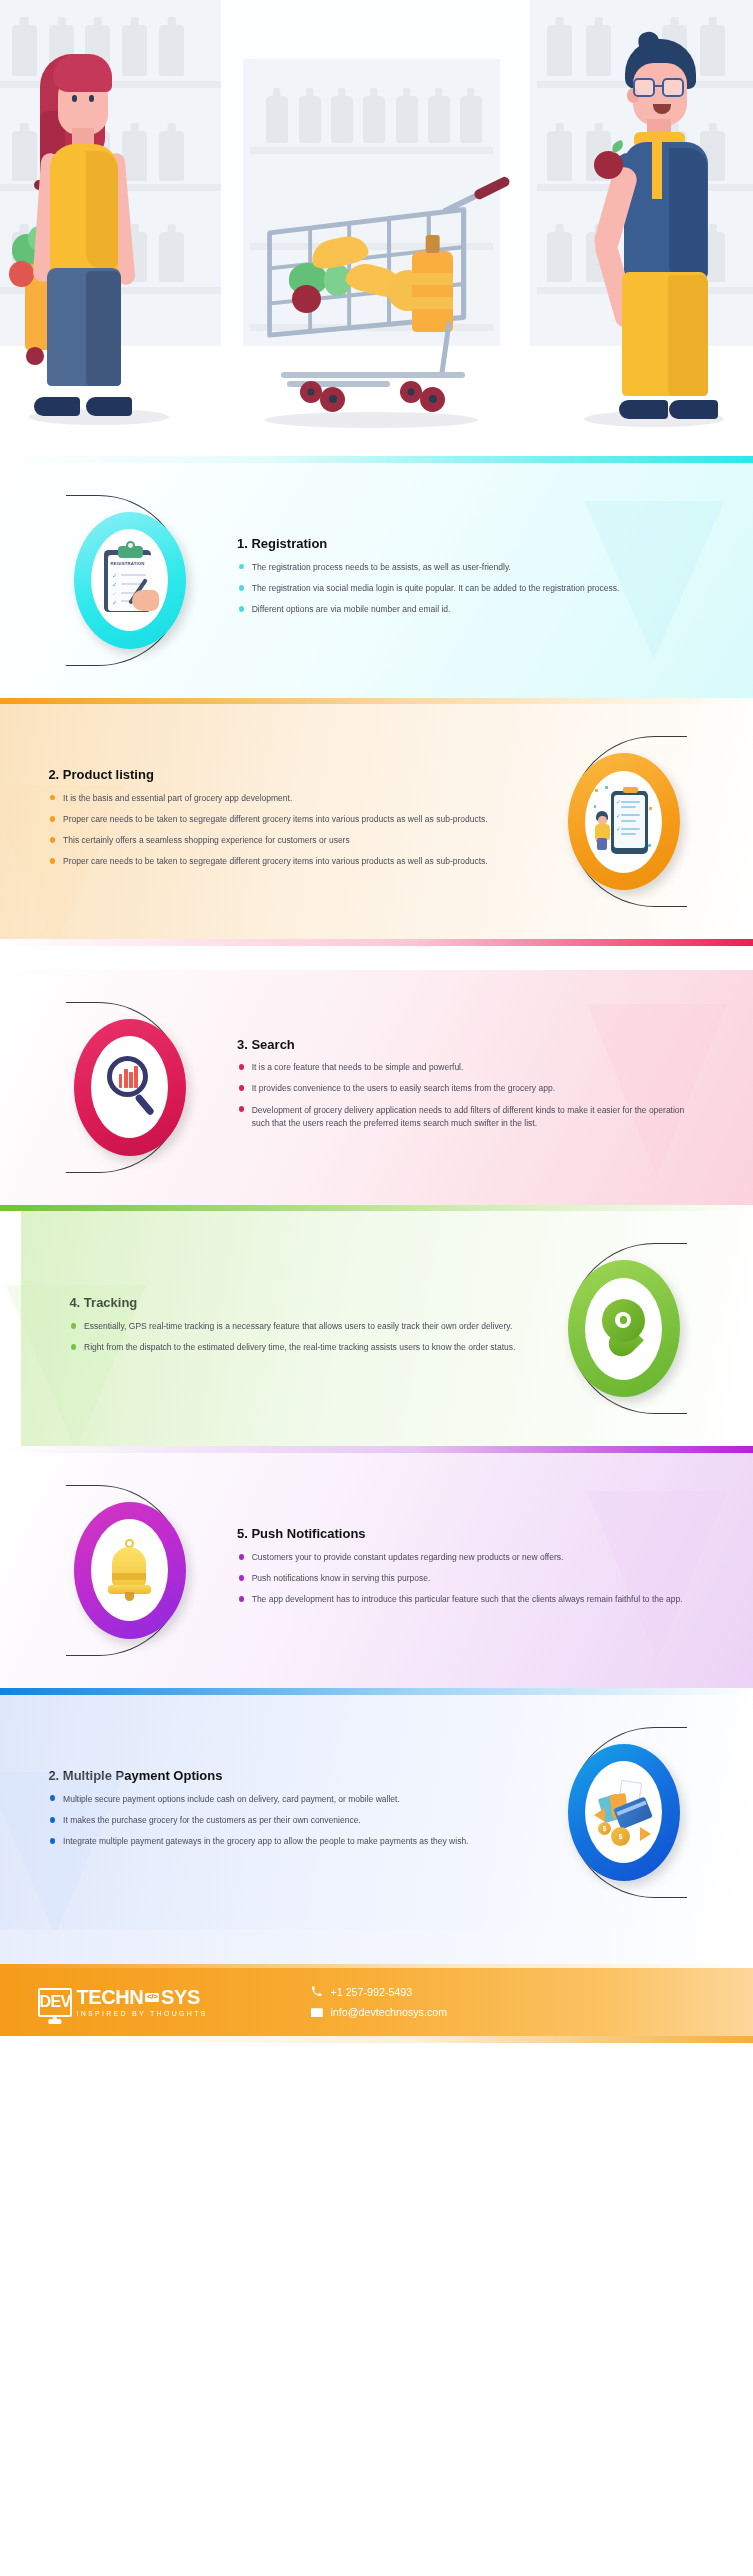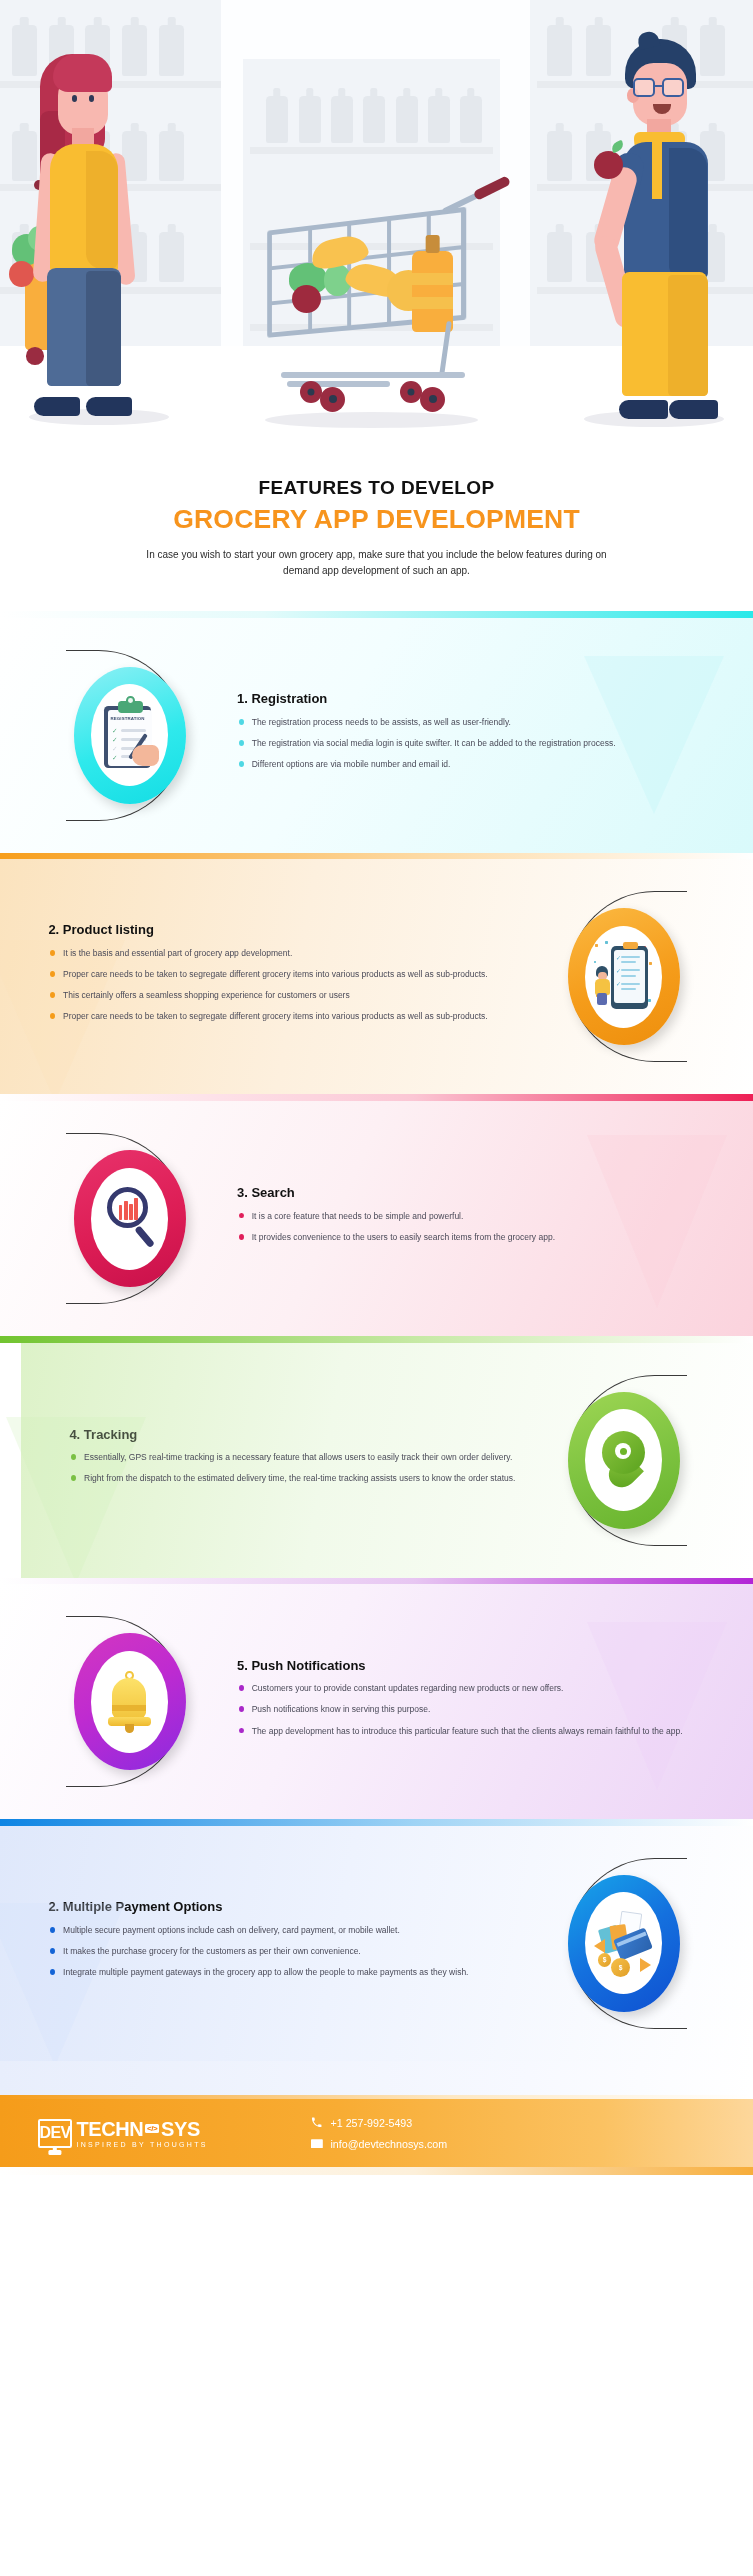--- a/index.html
+++ b/index.html
@@ -436,25 +436,20 @@
       <div class="pb-apple"></div>
       <div class="pb-apple-lf"></div>
       <div class="pb-armL"></div>
       <div class="pb-pants"></div>
         <div class="pb-pants-dk"></div>
       <div class="pb-shoe" style="left:32px;"></div>
       <div class="pb-shoe" style="left:82px;"></div>
     </div>
   </div>
 
-  <div class="title-block">
-    <div class="title-top">FEATURES TO DEVELOP</div>
-    <div class="title-main">GROCERY APP DEVELOPMENT</div>
-    <div class="title-sub">In case you wish to start your own grocery app, make sure that you include the below features during on demand app development of such an app.</div>
-  </div>
 
   <div class="section">
     <div class="divider" style="background:linear-gradient(90deg,#ffffff 0%,#e4fbfb 35%,#29e9e9 100%);"></div>
     <div class="sec-body left-icon" style="background:linear-gradient(120deg,#ffffff 0%,#f3feff 45%,#d9fafb 100%);">
       <div class="deco-tri" style="right:29px;top:38px;border-left:70px solid transparent;border-right:70px solid transparent;border-top:158px solid rgba(170,240,245,.45);"></div>
       <div class="icon-wrap">
         <div class="arc left"></div>
         <div class="ring" style="background:linear-gradient(160deg,#8ef0f5 0%,#2fe9ec 55%,#14dde4 100%);">
           <div class="ring-inner">
             <div class="art">
@@ -474,21 +469,21 @@
               <div class="pen"></div>
                 <div class="hand-c"></div>
             </div>
           </div>
         </div>
       </div>
       <div class="content">
         <div class="sec-title">1. Registration</div>
         <ul class="bullets" style="--dot:#4fd8e4;">
           <li>The registration process needs to be assists, as well as user-friendly.</li>
-          <li>The registration via social media login is quite swifter. It can be added to the registration process.</li>
+          <li>The registration via social media login is quite popular. It can be added to the registration process.</li>
           <li>Different options are via mobile number and email id.</li>
         </ul>
       </div>
     </div>
   </div>
 
   <div class="section">
     <div class="divider" style="background:linear-gradient(90deg,#f79e1b 0%,#fdd9a2 55%,#ffffff 100%);"></div>
     <div class="sec-body right-icon" style="background:linear-gradient(100deg,#fbe3be 0%,#fdf0de 40%,#ffffff 100%);">
       <div class="deco-tri" style="left:-14.7px;top:81px;border-left:70px solid transparent;border-right:70px solid transparent;border-top:162px solid rgba(250,225,185,.6);"></div>
@@ -533,21 +528,21 @@
           <li>Proper care needs to be taken to segregate different grocery items into various products as well as sub-products.</li>
           <li>This certainly offers a seamless shopping experience for customers or users</li>
           <li>Proper care needs to be taken to segregate different grocery items into various products as well as sub-products.</li>
         </ul>
       </div>
     </div>
   </div>
 
   <div class="section">
     <div class="divider" style="background:linear-gradient(90deg,#ffffff 0%,#fbc6d4 55%,#ee1f55 100%);"></div>
-    <div class="sec-body left-icon" style="background:linear-gradient(115deg,#ffffff 0%,#fdf0f4 45%,#fbd3dd 100%);">
+    <div class="sec-body left-icon" style="background:linear-gradient(115deg,#ffffff 0%,#fdf0f4 45%,#fbd3dd 100%);margin-top:24px;">
       <div class="deco-tri" style="right:26.5px;top:34px;border-left:70px solid transparent;border-right:70px solid transparent;border-top:173px solid rgba(250,205,216,.62);"></div>
       <div class="icon-wrap">
         <div class="arc left"></div>
         <div class="ring" style="background:linear-gradient(160deg,#e8326b 0%,#dd1d55 55%,#c8104a 100%);">
           <div class="ring-inner">
             <div class="art">
               <div class="mag"></div>
               <div class="mag-h"></div>
               <div class="mag-bar" style="left:20.6px;top:23.5px;width:3.7px;height:14.7px;"></div>
               <div class="mag-bar" style="left:26px;top:19px;width:3.7px;height:19px;"></div>
@@ -555,20 +550,21 @@
               <div class="mag-bar" style="left:36px;top:16px;width:3.7px;height:22px;"></div>
             </div>
           </div>
         </div>
       </div>
       <div class="content">
         <div class="sec-title">3. Search</div>
         <ul class="bullets" style="--dot:#e01f5a;">
           <li>It is a core feature that needs to be simple and powerful.</li>
           <li>It provides convenience to the users to easily search items from the grocery app.</li>
+          <li>Development of grocery delivery application needs to add filters of different kinds to make it easier for the operation such that the users reach the preferred items search much swifter in the list.</li>
         </ul>
       </div>
     </div>
   </div>
 
   <div class="section">
     <div class="divider" style="background:linear-gradient(90deg,#72c430 0%,#c6e9a4 55%,#ffffff 100%);"></div>
     <div class="sec-body right-icon" style="background:linear-gradient(100deg,#ddf2c8 0%,#f1faea 42%,#ffffff 100%);margin-left:21px;">
       <div class="deco-tri" style="left:-14.7px;top:74px;border-left:70px solid transparent;border-right:70px solid transparent;border-top:166px solid rgba(210,240,185,.62);"></div>
       <div class="icon-wrap">

